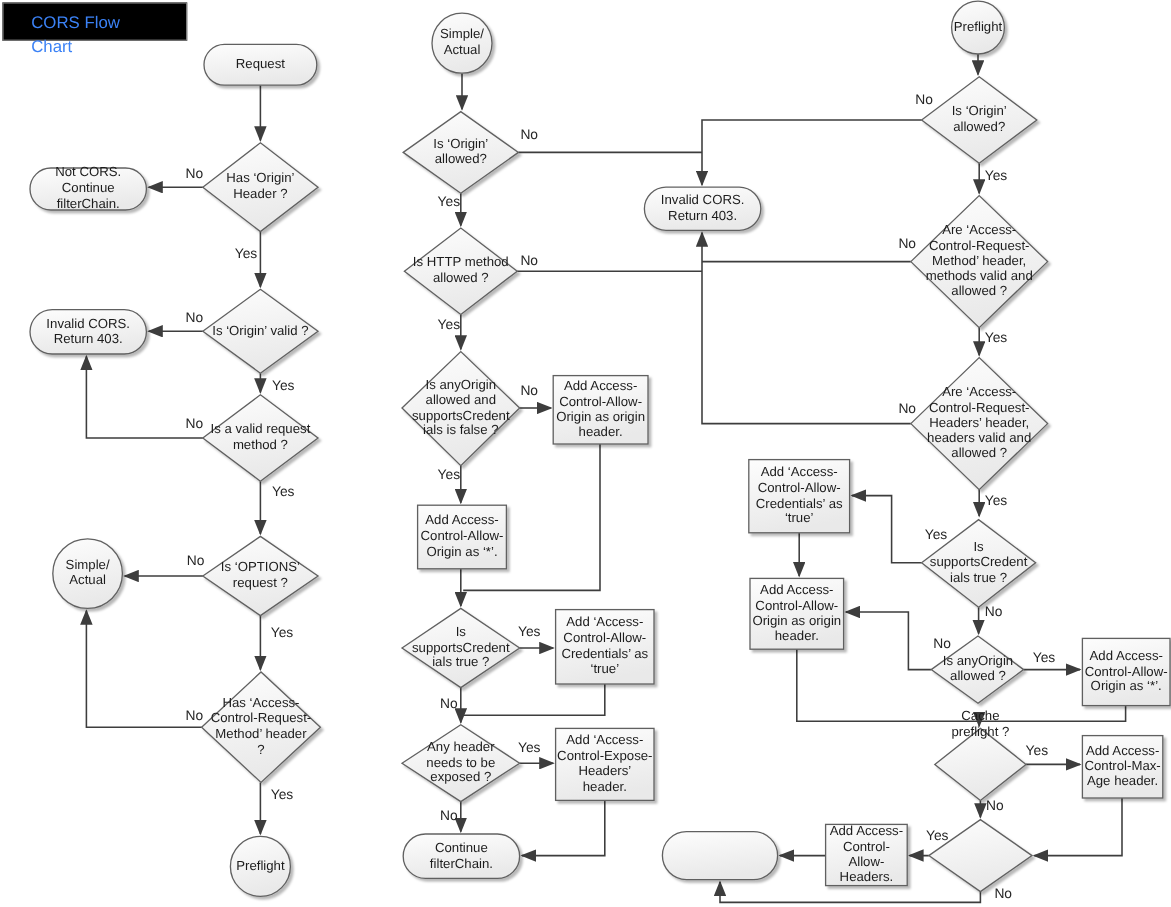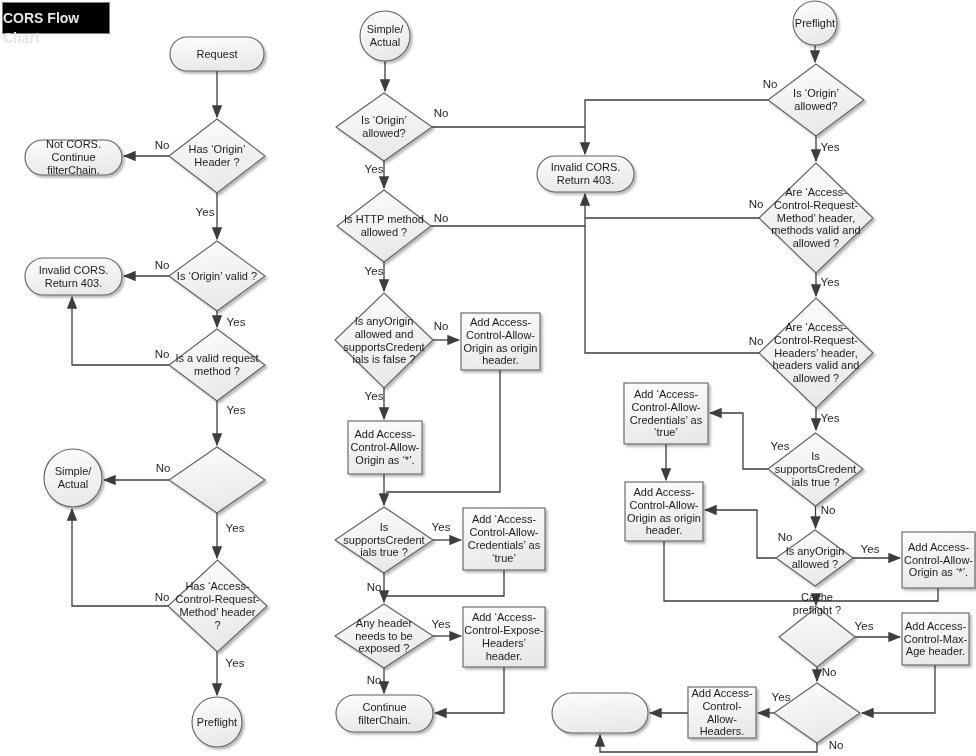--- a/index.html
+++ b/index.html
@@ -1,20 +1,20 @@
 <!DOCTYPE html>
 <html><head>
 <meta charset="utf-8">
 <style>
   html,body{margin:0;padding:0;background:#fff;}
   .canvas{position:relative;width:976px;height:756px;background:#ffffff;overflow:hidden;
           font-family:"Liberation Sans",sans-serif;color:#1c1c1c;}
   .layer{position:absolute;left:0;top:0;}
-  .title{position:absolute;left:2px;top:2px;width:106px;height:20px;background:#000;color:#e5e5e5;
-         border:1px solid #7d7d7d;font-size:14px;padding:5px 0;line-height:20px;font-weight:bold;}
+  .title{position:absolute;left:2px;top:2px;width:106px;height:20px;background:#000;color:#3b82f6;
+         border:1px solid #7d7d7d;font-size:14px;padding:5px 23px;line-height:20px;}
   .nlabel{position:absolute;display:flex;align-items:center;justify-content:center;
           text-align:center;white-space:pre-line;font-size:11px;line-height:1.18;z-index:3;}
   .elabel{position:absolute;transform:translate(-50%,-50%);font-size:11.5px;color:#262626;z-index:3;text-align:center;}
   svg{display:block;}
   .shape{fill:url(#gradfill);stroke:#616161;stroke-width:1.1;filter:url(#dshadow);}
   .edge{fill:none;stroke:#3d3d3d;stroke-width:1.3;}
   .arr{marker-end:url(#arrow);}
 </style>
 </head>
 <body>
@@ -129,20 +129,22 @@
   <div class="nlabel" style="left:170px;top:37px;width:94px;height:34px">Request</div>
   <div class="nlabel" style="left:169px;top:119px;width:96px;height:74px">Has ‘Origin’
 Header ?</div>
   <div class="nlabel" style="left:169px;top:241px;width:96px;height:70px">Is ‘Origin’ valid ?</div>
   <div class="nlabel" style="left:25px;top:140px;width:97px;height:35px">Not CORS. Continue
 filterChain.</div>
   <div class="nlabel" style="left:25px;top:258px;width:97px;height:37px">Invalid CORS.
 Return 403.</div>
   <div class="nlabel" style="left:169px;top:329px;width:96px;height:72px">Is a valid request
 method ?</div>
+  <div class="nlabel" style="left:169px;top:447px;width:96px;height:66px">Is ‘OPTIONS’
+request ?</div>
   <div class="nlabel" style="left:44px;top:449px;width:58px;height:58px">Simple/
 Actual</div>
   <div class="nlabel" style="left:168px;top:560px;width:99px;height:92px">Has ‘Access-
 Control-Request-
 Method’ header
 ?</div>
   <div class="nlabel" style="left:192px;top:697px;width:50px;height:50px">Preflight</div>
 
   <div class="nlabel" style="left:360px;top:11px;width:50px;height:50px">Simple/
 Actual</div>

